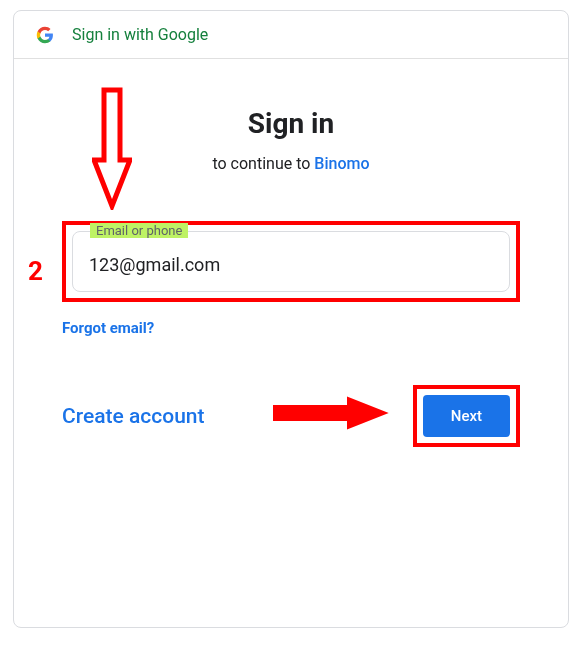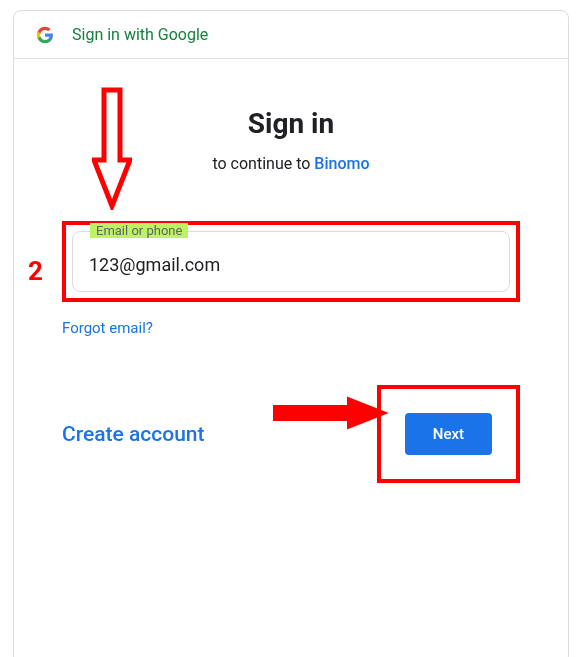--- a/index.html
+++ b/index.html
@@ -81,39 +81,39 @@
       border-radius: 8px;
       padding: 22px 16px 16px;
       font-size: 18px;
       color: #202124;
       outline: none;
       font-family: inherit;
     }
     .forgot-link {
       color: #1a73e8;
       font-size: 15px;
-      font-weight: 400;
+      font-weight: 700;
       display: inline-block;
       margin-bottom: 48px;
       cursor: pointer;
     }
     .bottom-row {
       display: flex;
       justify-content: space-between;
       align-items: center;
     }
     .create-link {
       color: #1a73e8;
       font-size: 21px;
       font-weight: 500;
       cursor: pointer;
     }
     .next-wrap {
       border: 4px solid #ff0000;
-      padding: 24px;
+      padding: 6px;
     }
     .next-btn {
       background: #1a73e8;
       color: #fff;
       border: none;
       padding: 12px 28px;
       border-radius: 4px;
       font-size: 15px;
       font-weight: 500;
       cursor: pointer;

